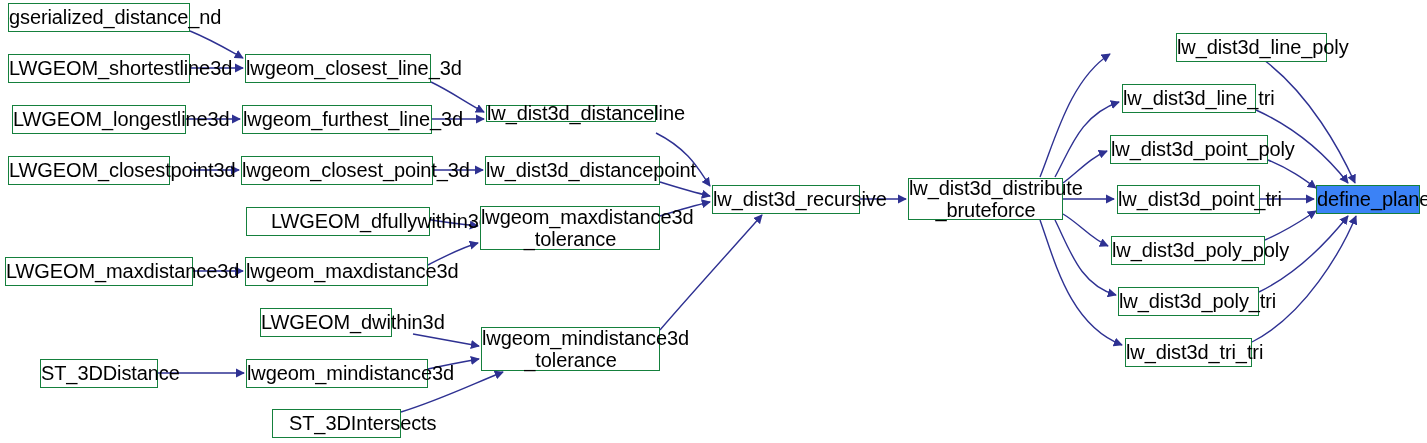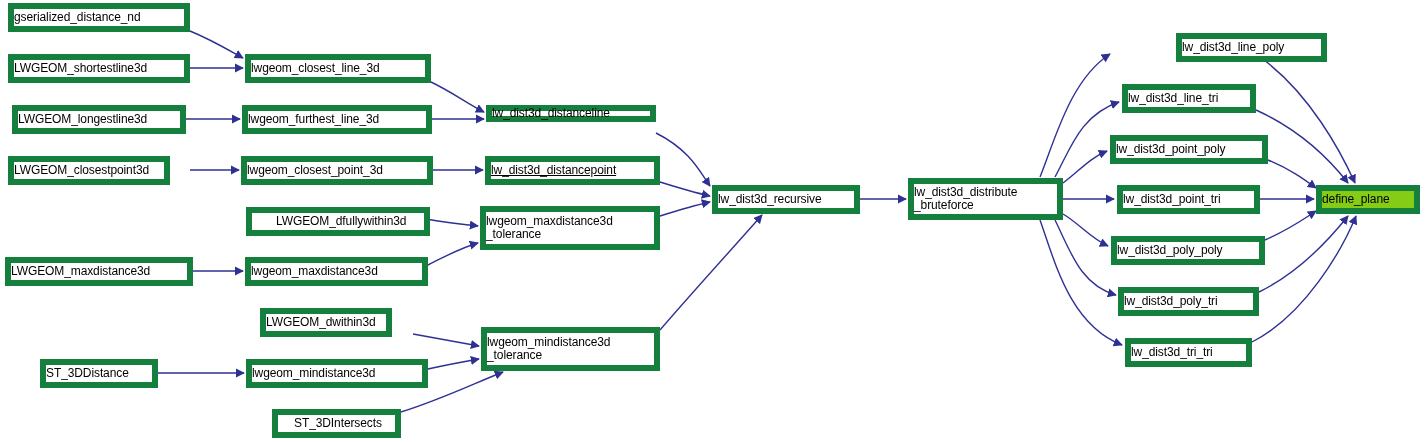--- a/index.html
+++ b/index.html
@@ -20,34 +20,35 @@
     position: absolute;
     left: 0;
     top: 0;
     width: 1427px;
     height: 443px;
     pointer-events: none;
   }
   .node {
     position: absolute;
     box-sizing: border-box;
-    border: 6px solid #15803d;
+    border: 1px solid #15803d;
     background: #ffffff;
     color: #000000;
-    font-size: 12px;
+    font-size: 20px;
     line-height: 1.12;
     display: flex;
     align-items: center;
     justify-content: center;
+    text-align: center;
     white-space: pre;
     letter-spacing: -0.1px;
     z-index: 2;
   }
   .node.highlight {
-    background: #84cc16;
+    background: #3b82f6;
   }
   .node-label {
     display: block;
     width: 100%;
   }
 </style>
 </head>
 <body>
 
 <div id="graph">
@@ -104,21 +105,21 @@
       <div class="node" style="left: 40px; top: 359px; width: 118px; height: 29px;"><span class="node-label">ST_3DDistance</span></div>
       <div class="node" style="left: 245px; top: 54px; width: 186px; height: 29px;"><span class="node-label">lwgeom_closest_line_3d</span></div>
       <div class="node" style="left: 242px; top: 105px; width: 190px; height: 29px;"><span class="node-label">lwgeom_furthest_line_3d</span></div>
       <div class="node" style="left: 241px; top: 156px; width: 192px; height: 29px;"><span class="node-label">lwgeom_closest_point_3d</span></div>
       <div class="node" style="left: 246px; top: 207px; width: 184px; height: 29px; padding-left: 24px;"><span class="node-label">LWGEOM_dfullywithin3d</span></div>
       <div class="node" style="left: 245px; top: 257px; width: 183px; height: 29px;"><span class="node-label">lwgeom_maxdistance3d</span></div>
       <div class="node" style="left: 260px; top: 308px; width: 132px; height: 29px;"><span class="node-label">LWGEOM_dwithin3d</span></div>
       <div class="node" style="left: 246px; top: 359px; width: 182px; height: 29px;"><span class="node-label">lwgeom_mindistance3d</span></div>
       <div class="node" style="left: 272px; top: 409px; width: 129px; height: 29px; padding-left: 16px;"><span class="node-label">ST_3DIntersects</span></div>
       <div class="node" style="left: 486px; top: 105px; width: 170px; height: 17px;"><span class="node-label">lw_dist3d_distanceline</span></div>
-      <div class="node" style="left: 485px; top: 156px; width: 175px; height: 29px; text-decoration: underline;"><span class="node-label">lw_dist3d_distancepoint</span></div>
+      <div class="node" style="left: 485px; top: 156px; width: 175px; height: 29px;"><span class="node-label">lw_dist3d_distancepoint</span></div>
       <div class="node" style="left: 480px; top: 206px; width: 180px; height: 44px;"><span class="node-label">lwgeom_maxdistance3d
 _tolerance</span></div>
       <div class="node" style="left: 481px; top: 327px; width: 179px; height: 44px;"><span class="node-label">lwgeom_mindistance3d
 _tolerance</span></div>
       <div class="node" style="left: 712px; top: 185px; width: 148px; height: 29px;"><span class="node-label">lw_dist3d_recursive</span></div>
       <div class="node" style="left: 908px; top: 178px; width: 155px; height: 42px;"><span class="node-label">lw_dist3d_distribute
 _bruteforce</span></div>
       <div class="node" style="left: 1176px; top: 33px; width: 151px; height: 29px;"><span class="node-label">lw_dist3d_line_poly</span></div>
       <div class="node" style="left: 1122px; top: 84px; width: 134px; height: 29px;"><span class="node-label">lw_dist3d_line_tri</span></div>
       <div class="node" style="left: 1110px; top: 135px; width: 158px; height: 29px;"><span class="node-label">lw_dist3d_point_poly</span></div>

